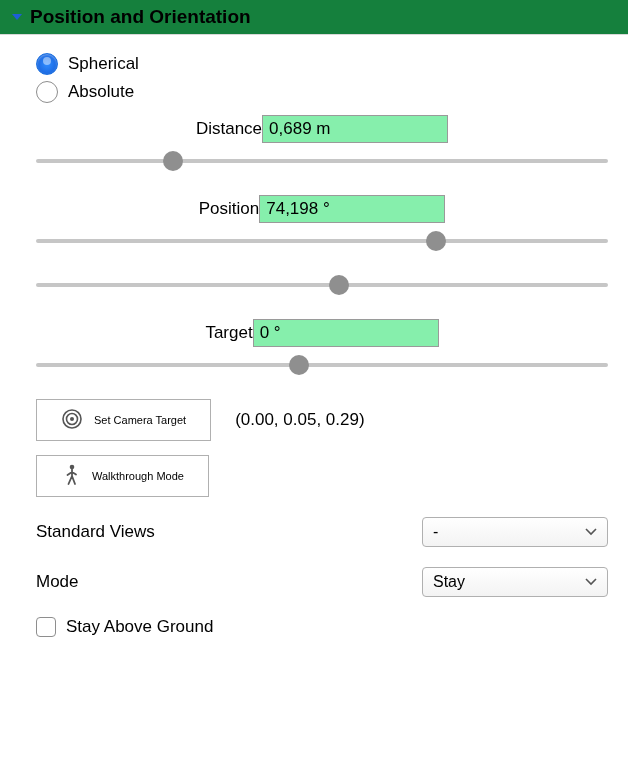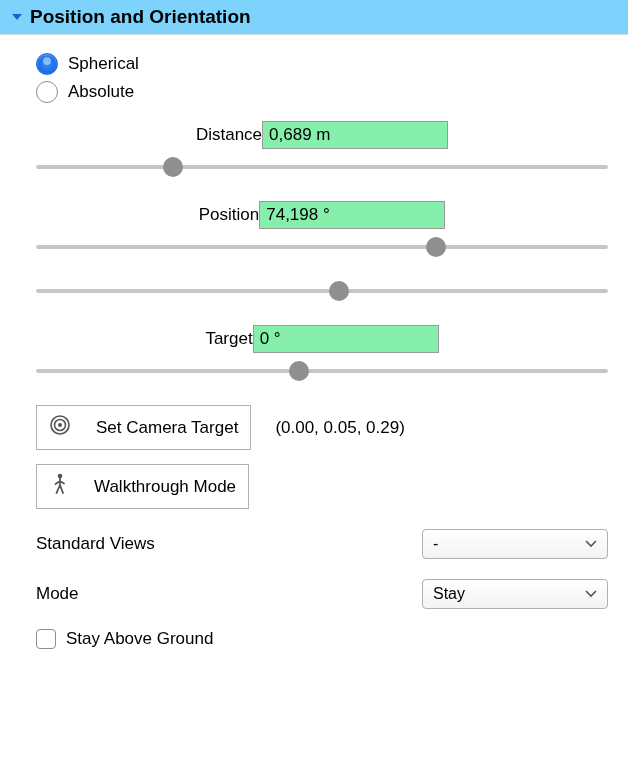--- a/index.html
+++ b/index.html
@@ -4,32 +4,32 @@
 <style>
   * { box-sizing: border-box; margin: 0; padding: 0; }
   body {
     font-family: -apple-system, "Helvetica Neue", Arial, sans-serif;
     font-size: 17px;
     color: #000;
     background: #fff;
     width: 628px;
   }
   .panel-header {
-    background: #7dd3fc;
+    background: #15803d;
     padding: 6px 10px;
     display: flex;
     align-items: center;
     gap: 6px;
     border-bottom: 1px solid #d8d8d8;
   }
   .panel-header .chev svg { display: block; }
   .panel-header .title { font-weight: 700; font-size: 19px; }
   .panel-body { padding: 18px 20px 14px 36px; }
 
-  .radio-group { margin-bottom: 18px; text-align: right; }
+  .radio-group { margin-bottom: 12px; text-align: right; }
   .radio-row {
     display: flex;
     align-items: center;
     gap: 10px;
     margin-bottom: 6px;
     cursor: default;
   }
   .radio {
     width: 22px; height: 22px;
     border-radius: 50%;
@@ -96,25 +96,25 @@
 
   .button-row {
     display: flex;
     align-items: center;
     gap: 24px;
     margin-bottom: 14px;
   }
   .btn {
     border: 1px solid #b0b0b0;
     background: #fff;
-    padding: 8px 12px;
-    font-size: 17px;
+    padding: 8px 24px;
+    font-size: 11px;
     display: inline-flex;
     align-items: center;
-    gap: 25px;
+    gap: 11px;
     cursor: default;
     font-family: inherit;
   }
   .coord-text { font-size: 17px; }
 
   .dropdown-row {
     display: flex;
     align-items: center;
     justify-content: space-between;
     margin-top: 20px;

